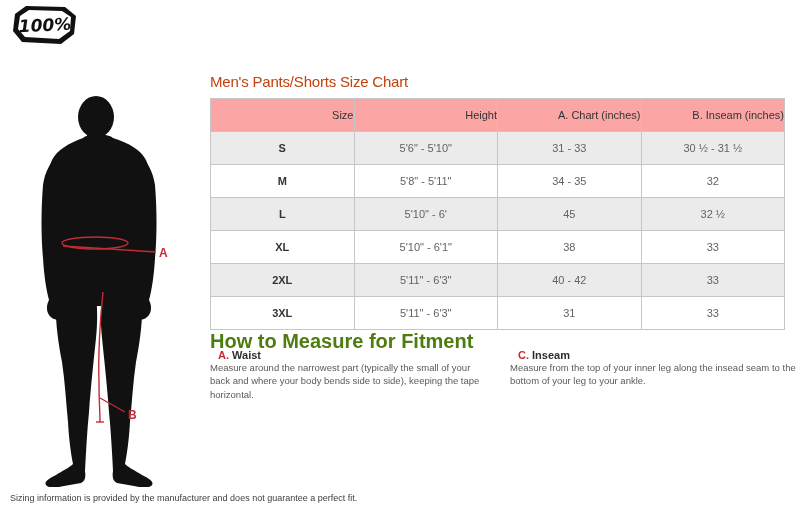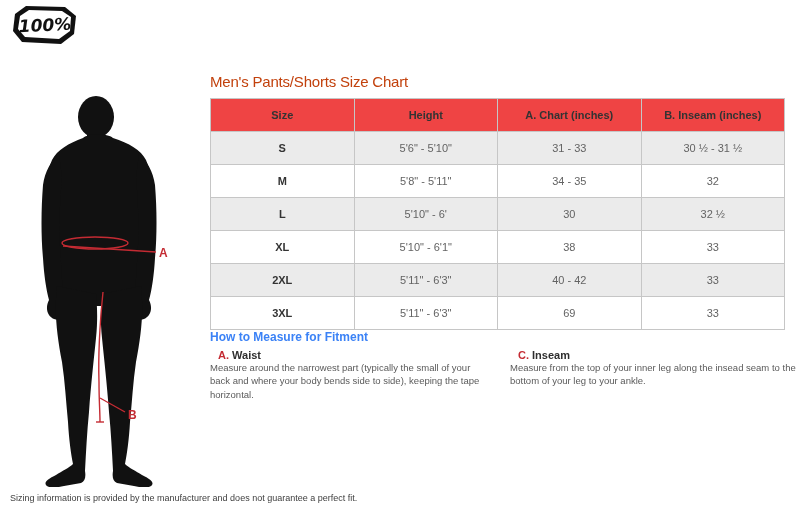--- a/index.html
+++ b/index.html
@@ -17,29 +17,29 @@
   }
   .size-table {
     position:absolute; left:210px; top:98px; width:575px;
     border-collapse:collapse; table-layout:fixed;
     font-size:11px;
   }
   .size-table th, .size-table td {
     border:1px solid #c6c6c6; height:33px; text-align:center; vertical-align:middle;
     width:25%;
   }
-  .size-table thead th { background:#ef4444; font-weight:bold; color:#333; }
+  .size-table thead th { background:#fca5a5; font-weight:normal; color:#333;text-align:right; }
   .size-table tbody tr:nth-child(odd) td { background:#ebebeb; }
   .size-table tbody tr:nth-child(even) td { background:#ffffff; }
   .size-table td { color:#636363; }
   .size-table td.size-cell { font-weight:bold; color:#333; }
 
   .measure-heading {
     position:absolute; left:210px; top:330px;
-    font-size:12px; font-weight:bold; color:#3b82f6;
+    font-size:20px; font-weight:bold; color:#4d7c0f;
   }
   .measure-col { position:absolute; top:349px; }
   .measure-col.col-a { left:210px; width:278px; }
   .measure-col.col-c { left:510px; width:288px; }
   .measure-label { font-size:11px; font-weight:bold; color:#2e2e2e;margin-left:8px; }
   .measure-label .letter { color:#c42b33; }
   .measure-desc { margin-top:0; font-size:9.5px; line-height:1.4; color:#5a5a5a; }
 
   .footer {
     position:absolute; left:10px; top:492px;
@@ -111,39 +111,39 @@
       </tr>
       <tr>
         <td class="size-cell">M</td>
         <td>5'8" - 5'11"</td>
         <td>34 - 35</td>
         <td>32</td>
       </tr>
       <tr>
         <td class="size-cell">L</td>
         <td>5'10" - 6'</td>
-        <td>30</td>
+        <td>45</td>
         <td>32 ½</td>
       </tr>
       <tr>
         <td class="size-cell">XL</td>
         <td>5'10" - 6'1"</td>
         <td>38</td>
         <td>33</td>
       </tr>
       <tr>
         <td class="size-cell">2XL</td>
         <td>5'11" - 6'3"</td>
         <td>40 - 42</td>
         <td>33</td>
       </tr>
       <tr>
         <td class="size-cell">3XL</td>
         <td>5'11" - 6'3"</td>
-        <td>69</td>
+        <td>31</td>
         <td>33</td>
       </tr>
     </tbody>
   </table>
 
   <div class="measure-heading">How to Measure for Fitment</div>
 
   <div class="measure-col col-a">
     <div class="measure-label">
       <span class="letter">A.</span>

